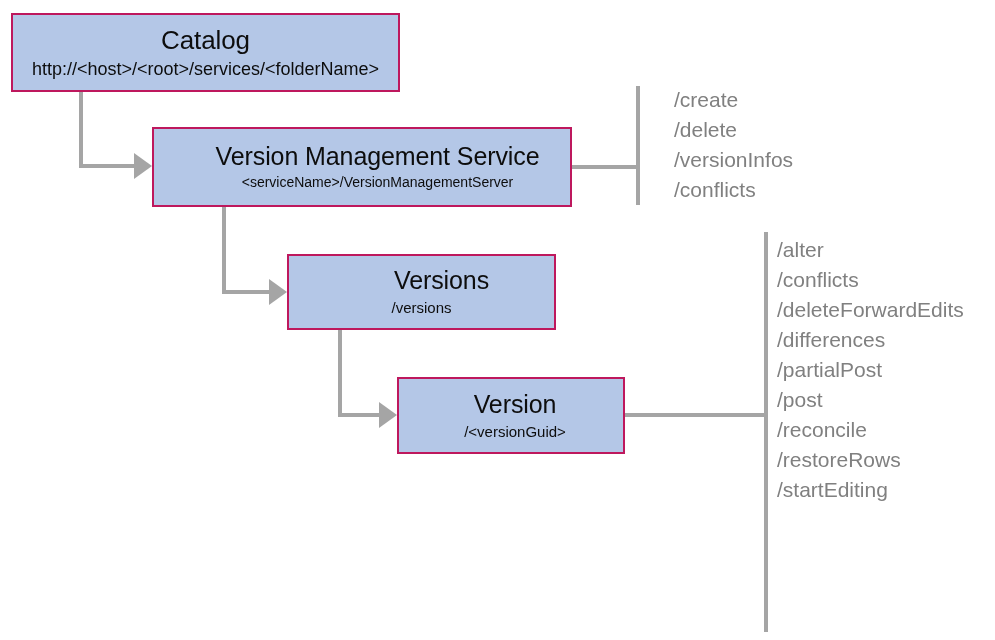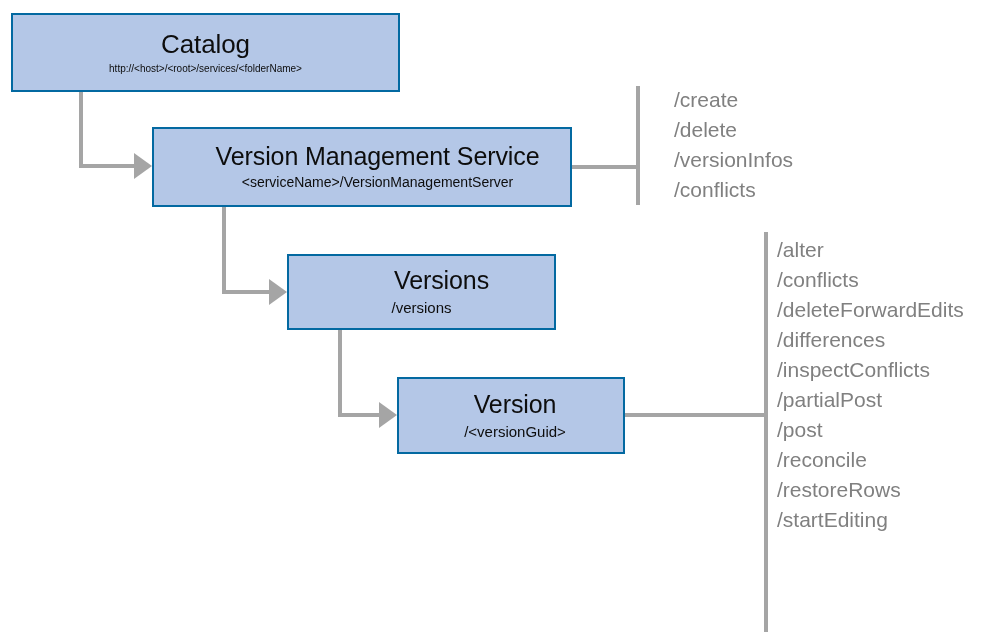--- a/index.html
+++ b/index.html
@@ -27,21 +27,21 @@
     width: 995px;
     height: 640px;
     pointer-events: none;
   }
 
   
   .node {
     position: absolute;
     box-sizing: border-box;
     background: #b4c7e7;
-    border: 2px solid #0369a1;
+    border: 2px solid #be185d;
     display: flex;
     flex-direction: column;
     align-items: center;
     justify-content: center;
     text-align: center;
     color: #0d0d0d;
   }
   .node-title {
     font-size: 25px;
     line-height: 1.08;
@@ -51,21 +51,21 @@
   }
   .node-sub {
     font-size: 14px;
     line-height: 1.15;
     margin-top: 4px;
     white-space: nowrap;
   }
 
   #node-catalog        { left: 11px;  top: 13px;  width: 389px; height: 79px; }
   #node-catalog .node-title { font-size: 26px; }
-  #node-catalog .node-sub   { font-size: 10px; margin-top: 5px; }
+  #node-catalog .node-sub   { font-size: 18px; margin-top: 5px; }
 
   #node-vms            { left: 152px; top: 127px; width: 420px; height: 80px; padding-left: 31px; }
   #node-vms .node-title { font-size: 25px; }
   #node-vms .node-sub   { font-size: 14px; margin-top: 4px; }
 
   #node-versions       { left: 287px; top: 254px; width: 269px; height: 76px; }
   #node-versions .node-title { font-size: 25px; margin-left: 40px; }
   #node-versions .node-sub   { font-size: 15px; margin-top: 5px; }
 
   #node-version        { left: 397px; top: 377px; width: 228px; height: 77px; padding-left: 8px; }
@@ -145,21 +145,20 @@
     <span class="ops-item">/delete</span>
     <span class="ops-item">/versionInfos</span>
     <span class="ops-item">/conflicts</span>
   </div>
 
   <div class="ops-list" id="ops-version">
     <span class="ops-item">/alter</span>
     <span class="ops-item">/conflicts</span>
     <span class="ops-item">/deleteForwardEdits</span>
     <span class="ops-item">/differences</span>
-    <span class="ops-item">/inspectConflicts</span>
     <span class="ops-item">/partialPost</span>
     <span class="ops-item">/post</span>
     <span class="ops-item">/reconcile</span>
     <span class="ops-item">/restoreRows</span>
     <span class="ops-item">/startEditing</span>
   </div>
 
 </div>
 
 </body></html>

